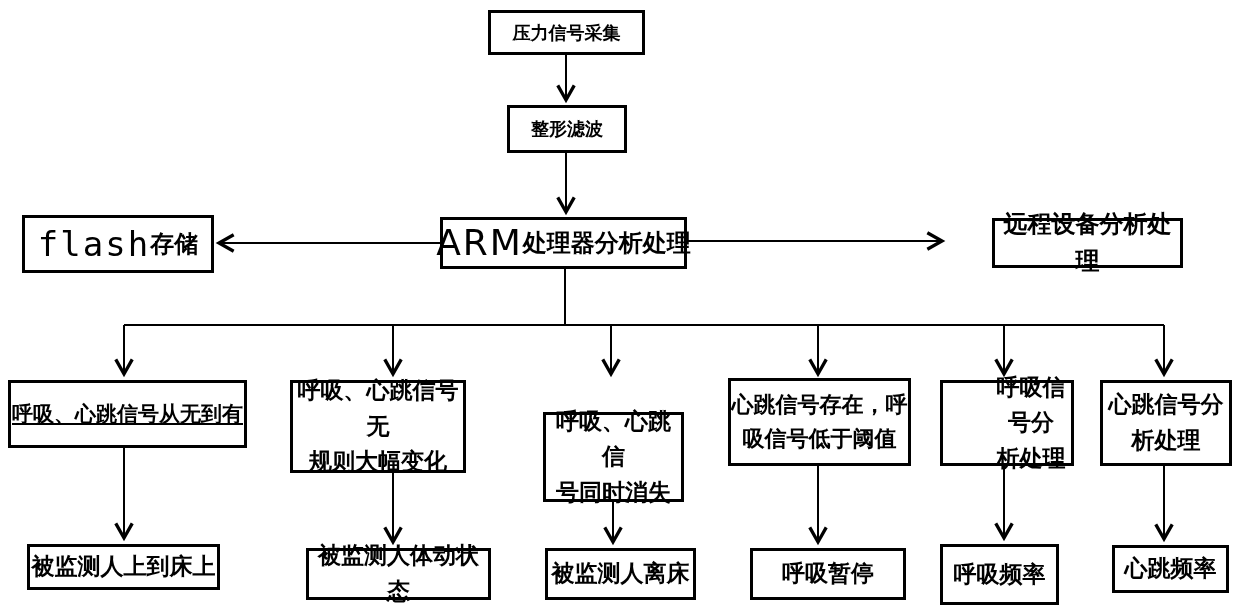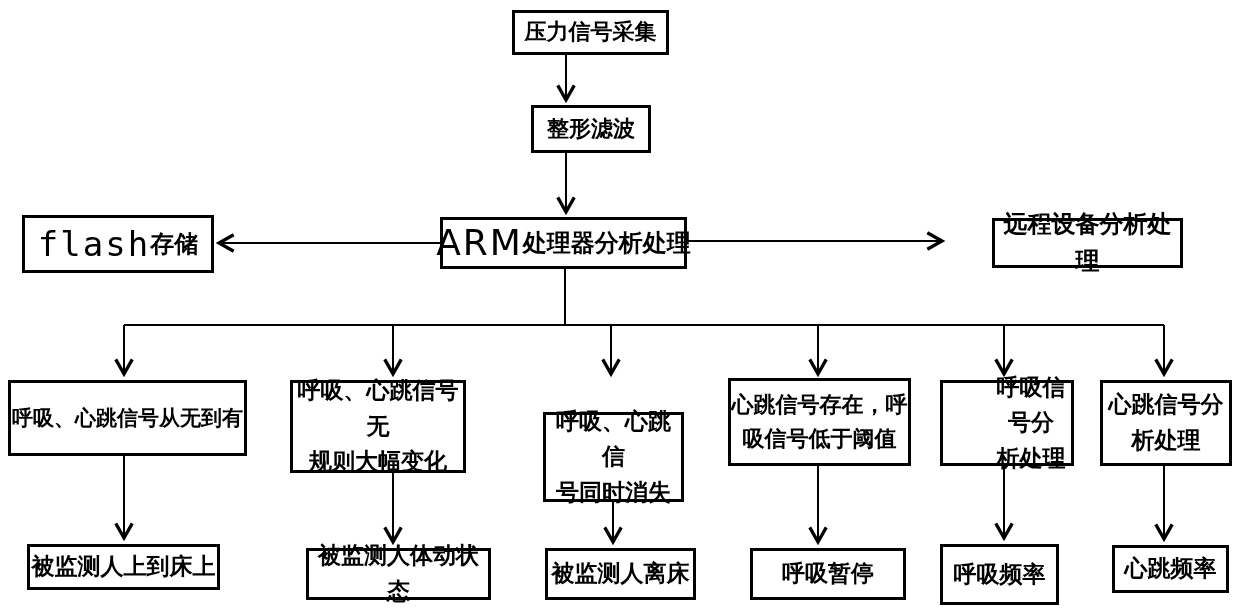--- a/index.html
+++ b/index.html
@@ -35,21 +35,21 @@
     color: #000000;
     font-weight: bold;
     line-height: 1.55;
   }
   .node .row {
     display: flex;
     align-items: center;
     justify-content: center;
     white-space: nowrap;
   }
-  .fs26 { font-size: 22px; margin-left: 24px; }
+  .fs26 { font-size: 18px; }
   .fs24 { font-size: 24px; }
   .fs23 { font-size: 23px; }
   .fs22 { font-size: 22px; }
   .fs21 { font-size: 21px; }
   .latin-arm {
     font-family: "DejaVu Sans", sans-serif;
     font-weight: normal;
     font-size: 36px;
     letter-spacing: 2px;
     line-height: 1;
@@ -127,21 +127,21 @@
     <span class="row">
       <span class="latin-flash">flash</span>
       <span class="cn-after-latin">存储</span>
     </span>
   </div>
 
   <div class="node fs24" style="left:948px; top:218px; width:191px; height:50px;margin-left:44px;">
     <span>远程设备分析处理</span>
   </div>
 
-  <div class="node fs21" style="left:8px; top:380px; width:239px; height:76px;">
+  <div class="node fs21" style="left:8px; top:380px; width:239px; height:68px;text-decoration:underline;">
     <span>呼吸、心跳信号从无到有</span>
   </div>
 
   <div class="node fs23" style="left:290px; top:380px; width:176px; height:93px;">
     <span>呼吸、心跳信号无</span>
     <span>规则大幅变化</span>
   </div>
 
   <div class="node fs23" style="left:543px; top:380px; width:141px; height:90px;margin-top:32px;">
     <span>呼吸、心跳信</span>

